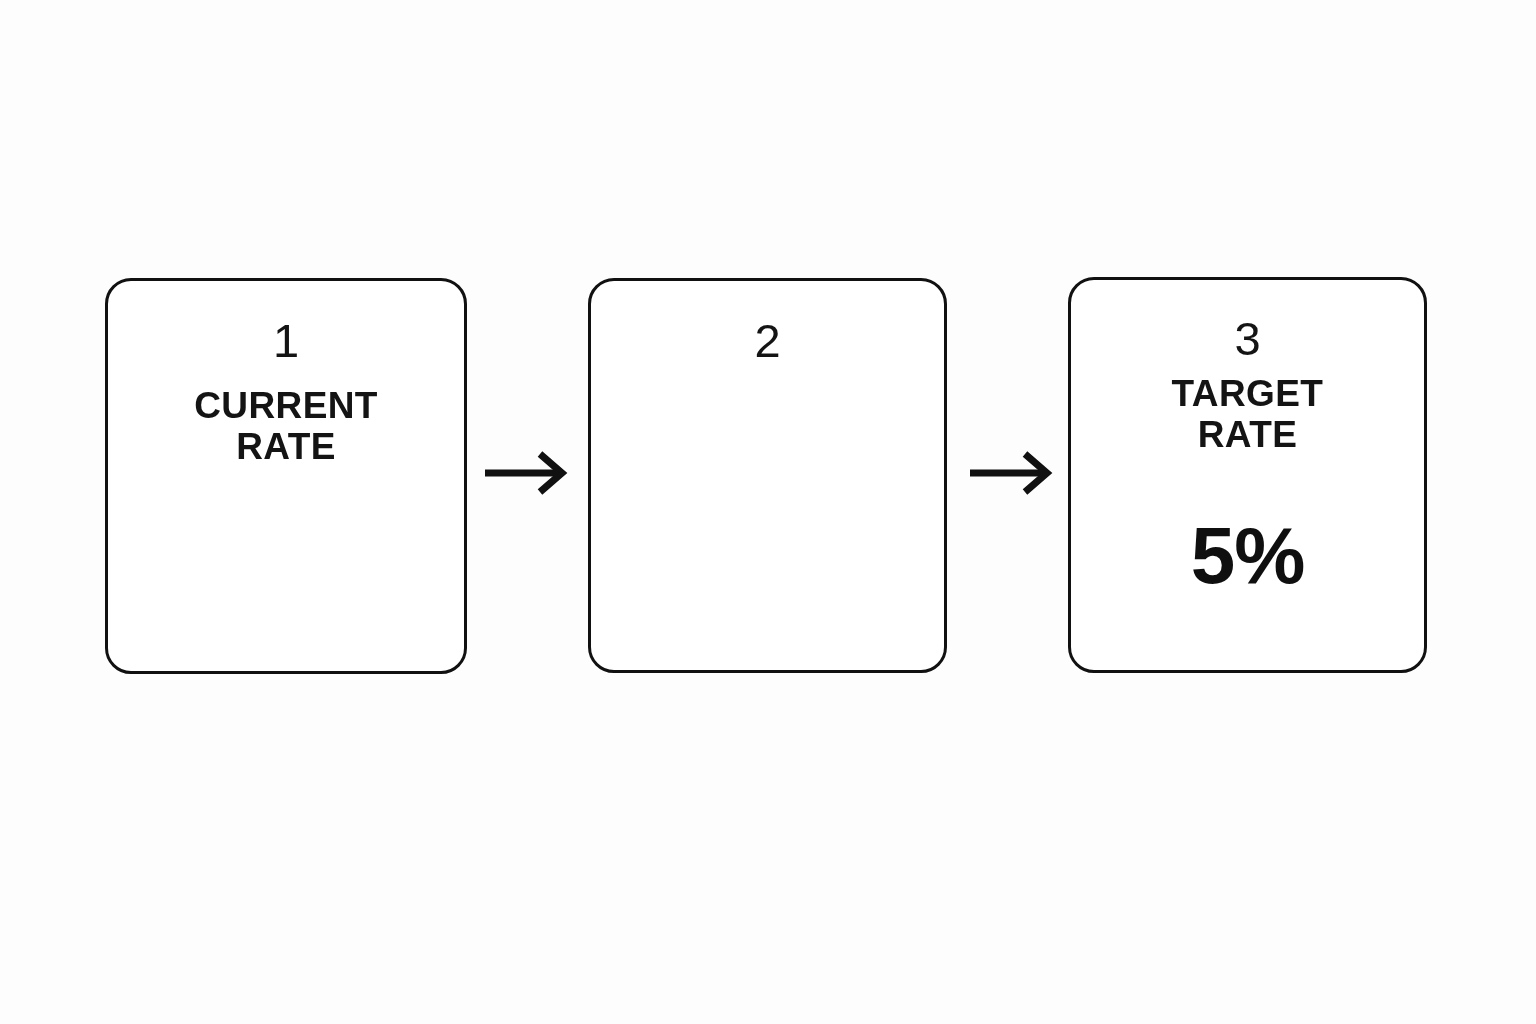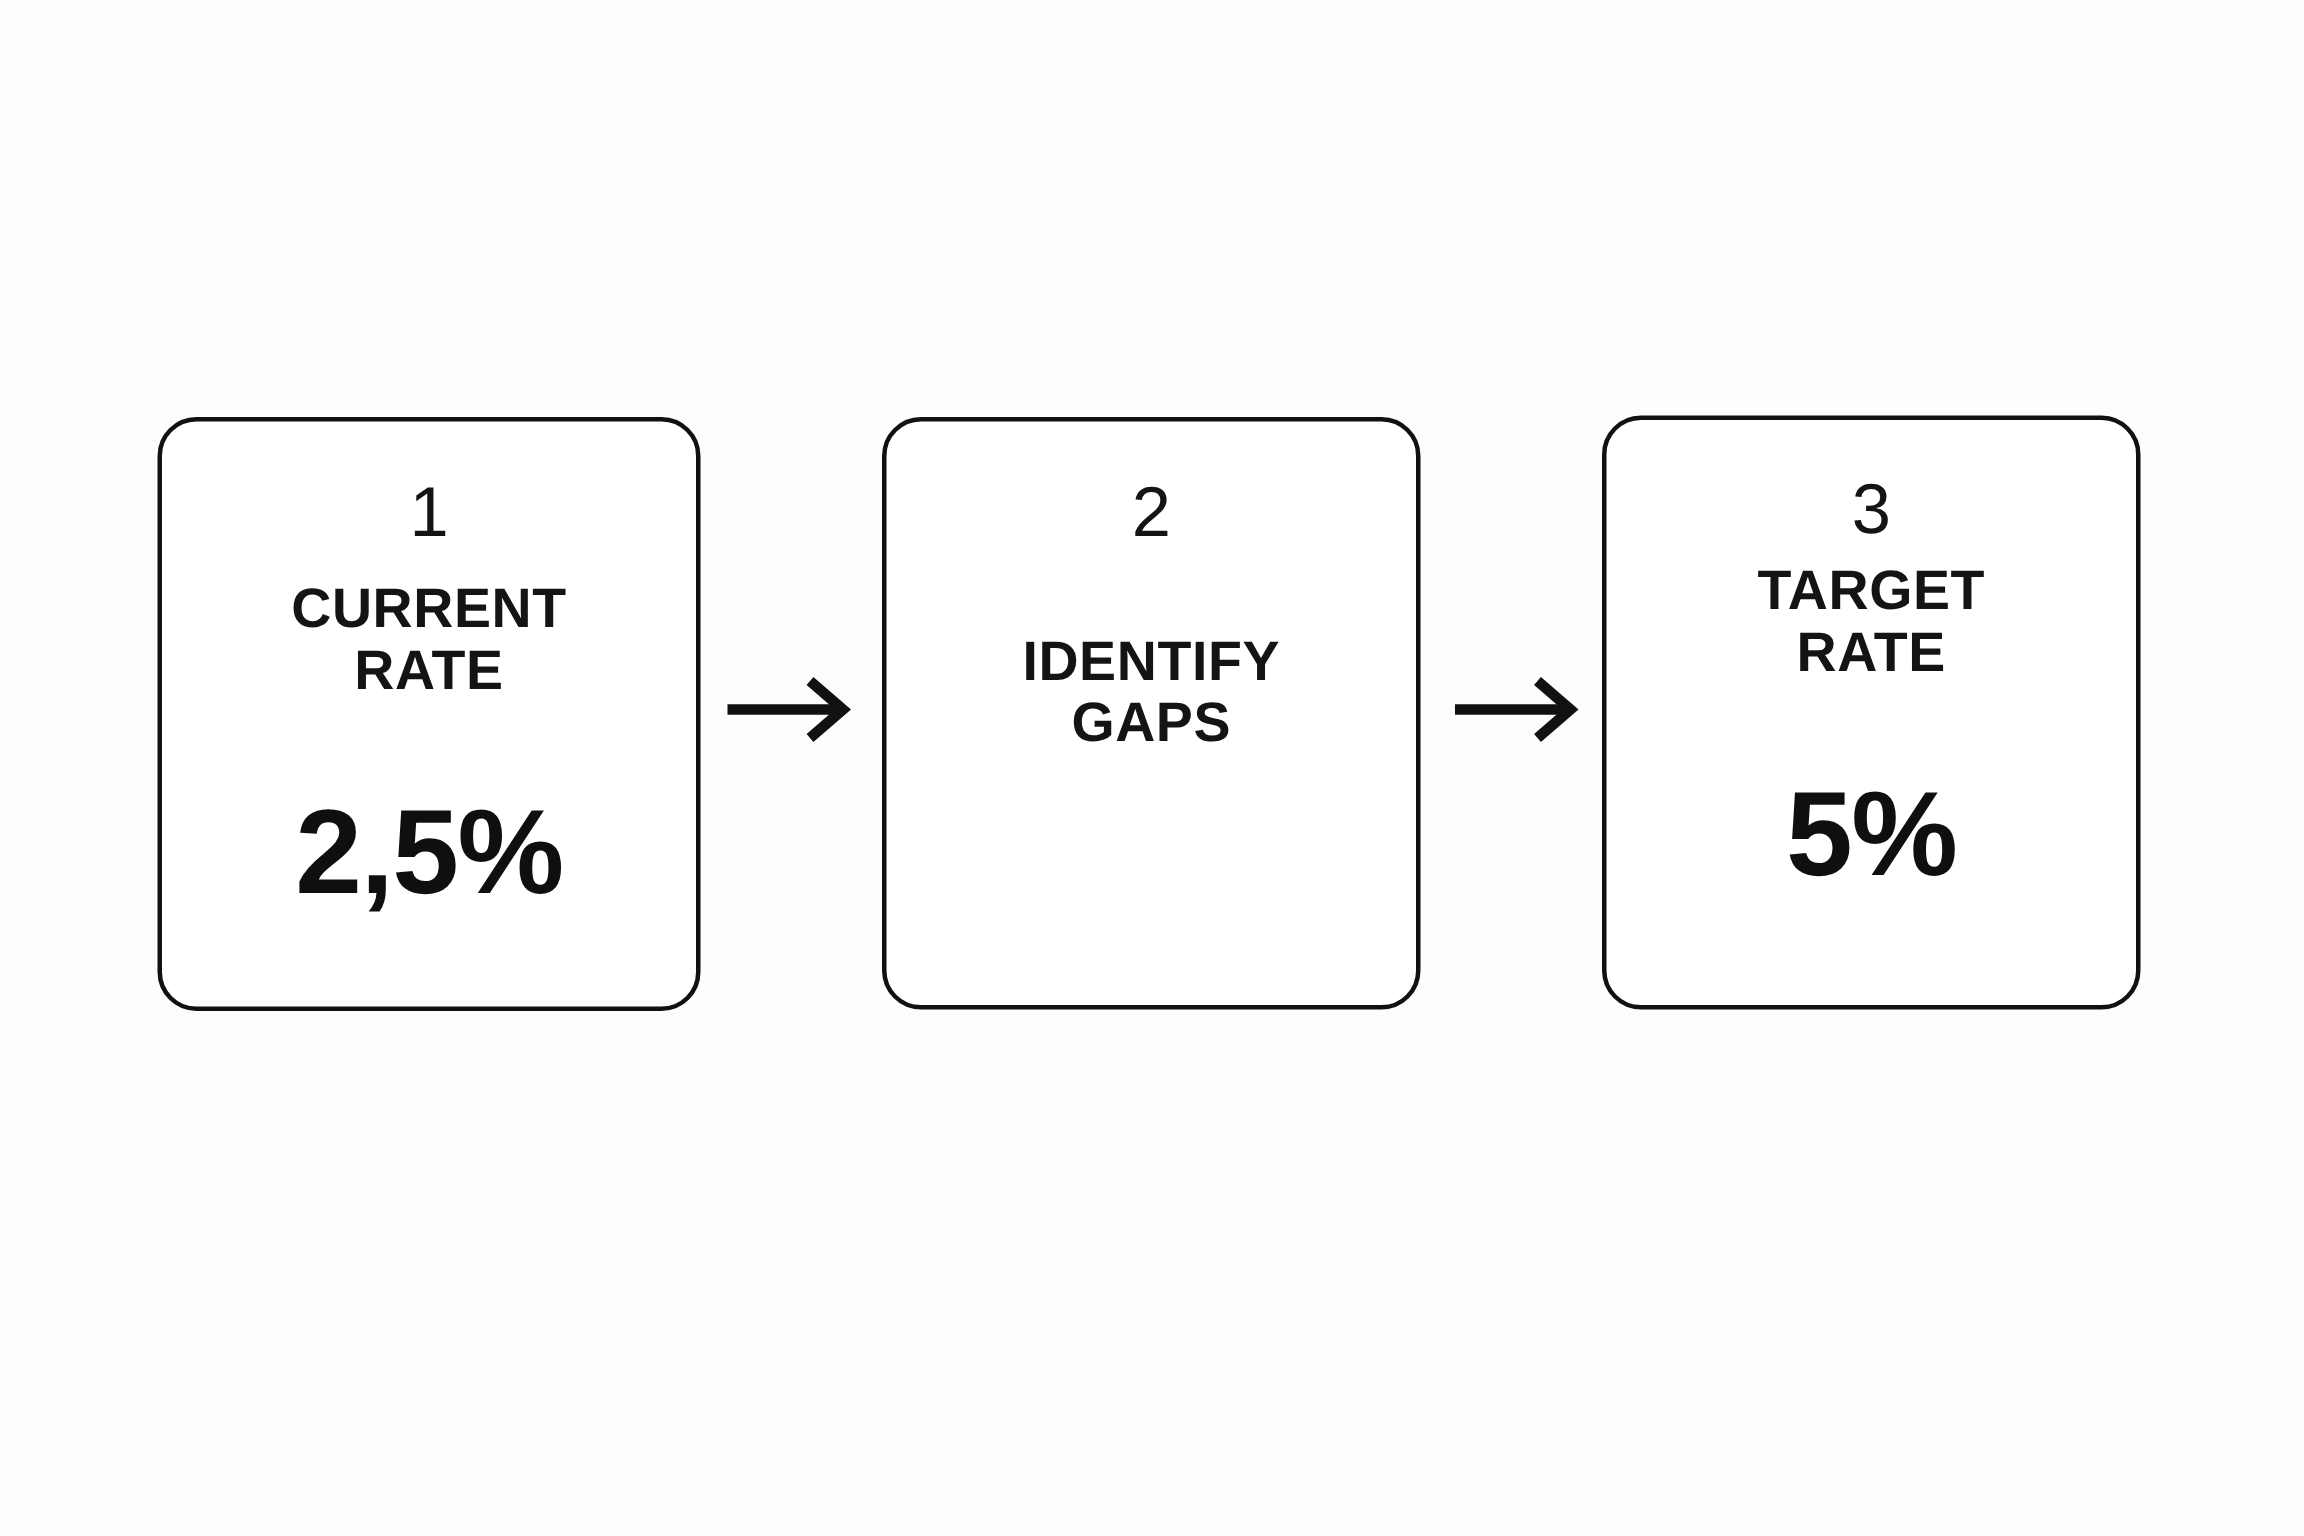--- a/index.html
+++ b/index.html
@@ -83,34 +83,31 @@
 </style>
 </head>
 <body>
 
 <div id="stage">
 
   <div class="step-box box-1">
     <div class="step-number">1</div>
     <div class="step-label">CURRENT
 RATE</div>
-    <div class="step-value">2,5%</div>
   </div>
 
   <div class="flow-arrow arrow-1">
     <svg width="88" height="54" viewBox="0 0 88 54" aria-hidden="true">
       <path d="M4 27 H78" stroke="#111111" stroke-width="7" stroke-linecap="butt" fill="none"></path>
       <path d="M59 8 L81 27 L59 46" stroke="#111111" stroke-width="7" stroke-linecap="butt" stroke-linejoin="miter" fill="none"></path>
     </svg>
   </div>
 
   <div class="step-box box-2">
     <div class="step-number">2</div>
-    <div class="step-label">IDENTIFY
-GAPS</div>
 
   </div>
 
   <div class="flow-arrow arrow-2">
     <svg width="88" height="54" viewBox="0 0 88 54" aria-hidden="true">
       <path d="M4 27 H78" stroke="#111111" stroke-width="7" stroke-linecap="butt" fill="none"></path>
       <path d="M59 8 L81 27 L59 46" stroke="#111111" stroke-width="7" stroke-linecap="butt" stroke-linejoin="miter" fill="none"></path>
     </svg>
   </div>
 

